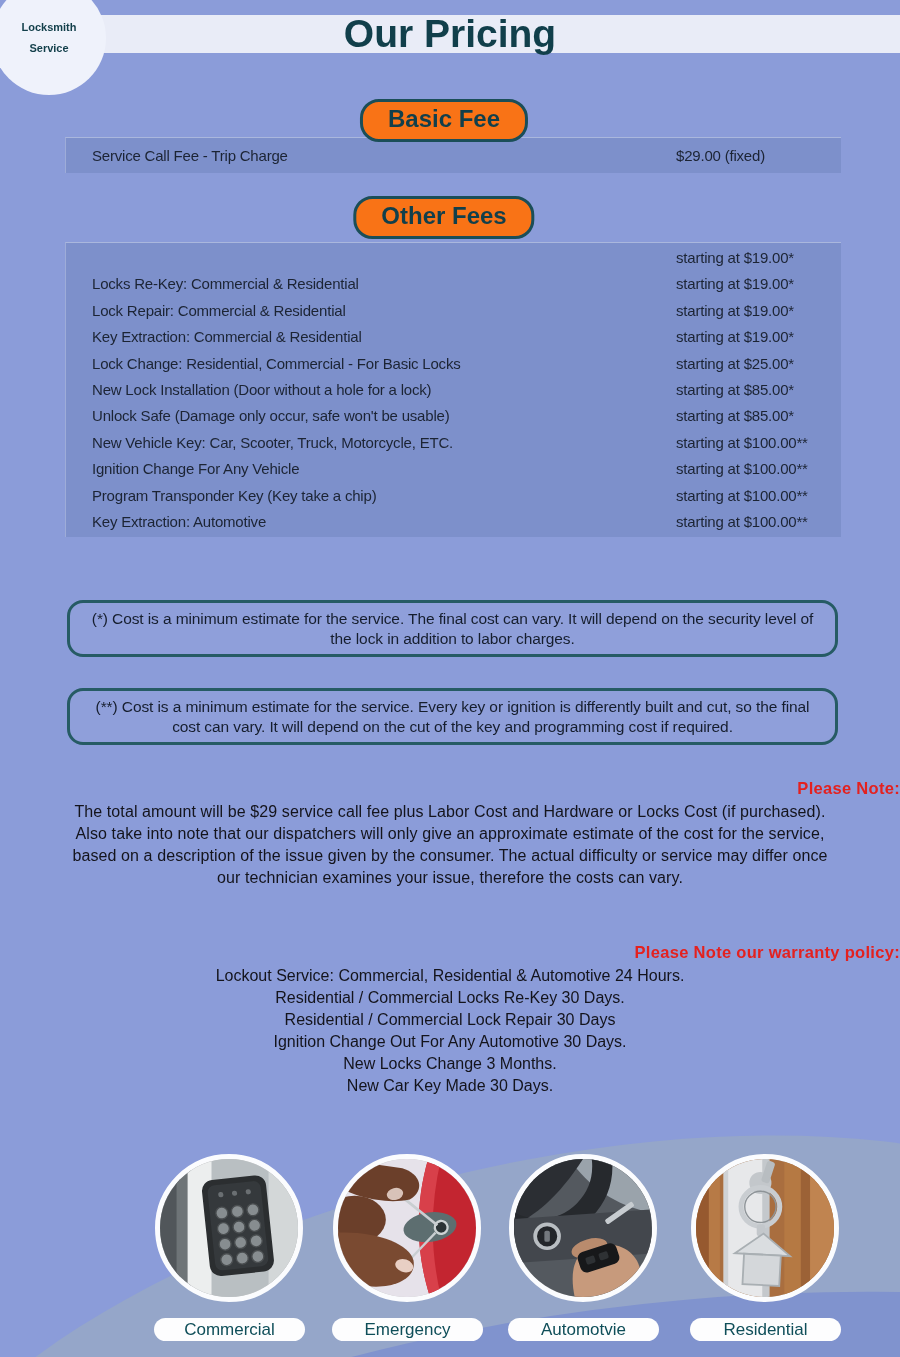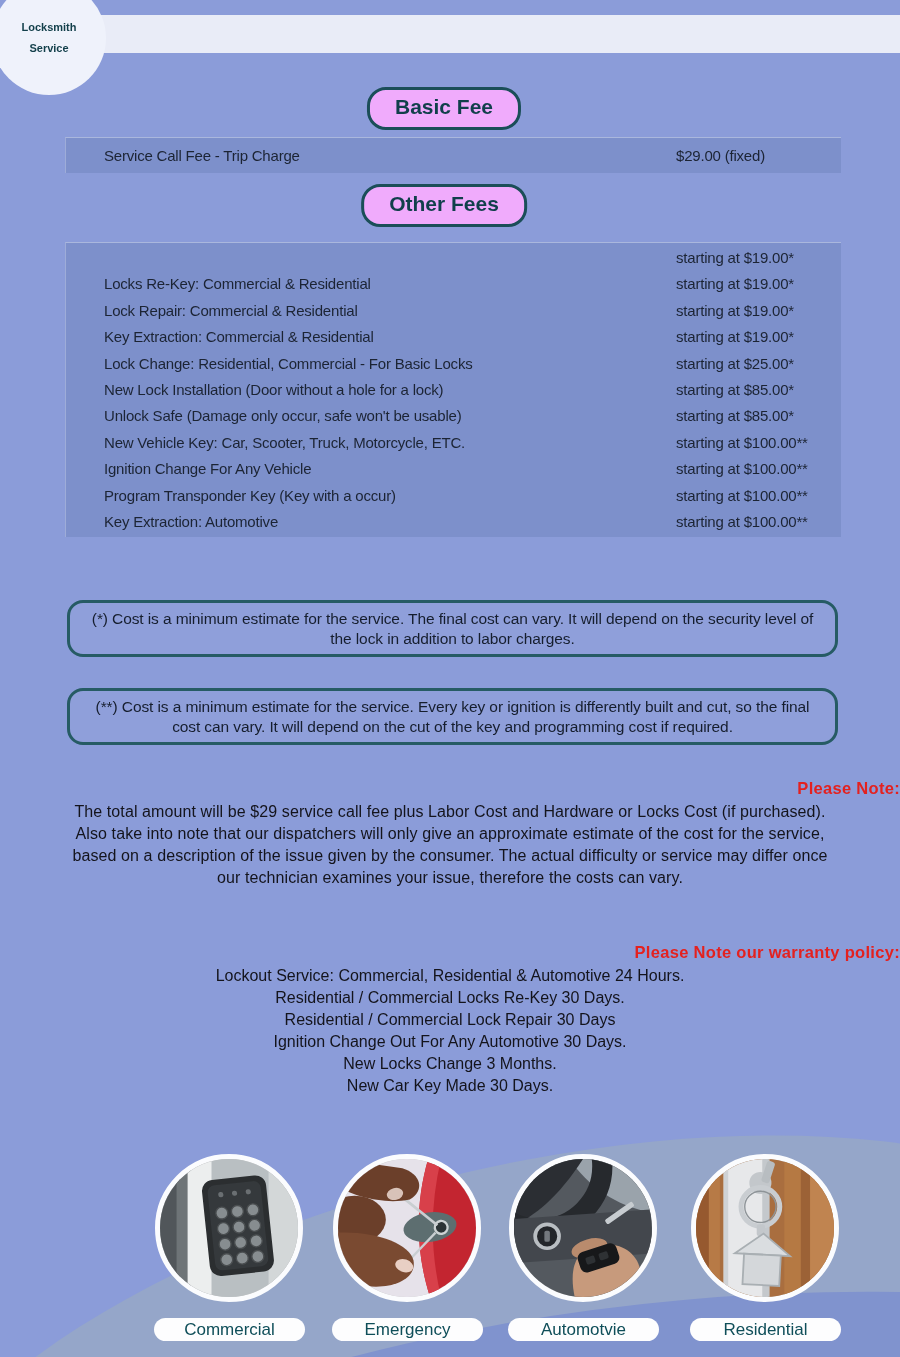--- a/index.html
+++ b/index.html
@@ -35,42 +35,43 @@
     background:#eff2fb; border-radius:50%;
     display:flex; flex-direction:column; align-items:center; justify-content:center;
     z-index:4; text-align:center;
   }
   .logo-circle .logo-line{
     font-size:11px; font-weight:bold; color:#123f4a; line-height:21px;
   }
   
   .badge{
     position:absolute; left:444px; transform:translateX(-50%);
-    background:#f0abfc; border:3px solid #1b4e58; border-radius:19px;
+    background:#f97316; border:3px solid #1b4e58; border-radius:19px;
     padding:0 25px; height:37px; line-height:33px;
-    font-size:21px; font-weight:bold; color:#113f4b; z-index:3;
+    font-size:24px; font-weight:bold; color:#113f4b; z-index:3;
     white-space:nowrap;
+    margin-top:12px;
   }
   .badge.basic{ top:87px; }
   .badge.other{ top:184px; }
   
   .price-table{
     position:absolute; left:65px; width:775px; background:#7d90cb;
     border-top:1px solid rgba(255,255,255,.35);
     border-left:1px solid rgba(255,255,255,.25);
     z-index:2;
   }
   .basic-table{ top:137px; height:35px; }
   .fees-table{ top:242px; padding:2px 0; }
   .fee-row{
     position:relative; height:26.4px; line-height:26.4px;
   }
   .basic-table .fee-row{ height:35px; line-height:35px; }
   .fee-service{
-    position:absolute; left:38px; top:0;
+    position:absolute; left:26px; top:0;
     font-size:15px; color:#1c2434; letter-spacing:-0.2px; white-space:nowrap;
   }
   .fee-price{
     position:absolute; left:610px; top:0;
     font-size:15px; color:#1c2434; letter-spacing:-0.2px; white-space:nowrap;
   }
   
   .note-box{
     position:absolute; left:67px; width:771px; box-sizing:border-box;
     border:3px solid #265b64; border-radius:16px;
@@ -115,20 +116,21 @@
 </style>
 </head>
 <body>
 
 <div class="page">
 
   <div class="bg-light-swath"></div>
   <div class="bg-dark-bottom"></div>
 
   <div class="title-band"></div>
+  <div class="page-title">Our Pricing</div>
 
   <div class="logo-circle">
     <div class="logo-line">Locksmith</div>
     <div class="logo-line">Service</div>
   </div>
 
   <div class="badge basic">Basic Fee</div>
 
   <div class="price-table basic-table">
     <div class="fee-row">
@@ -179,21 +181,21 @@
         <span class="fee-service">New Vehicle Key: Car, Scooter, Truck, Motorcycle, ETC.</span>
         <span class="fee-price">starting at $100.00**</span>
       </div>
 
       <div class="fee-row">
         <span class="fee-service">Ignition Change For Any Vehicle</span>
         <span class="fee-price">starting at $100.00**</span>
       </div>
 
       <div class="fee-row">
-        <span class="fee-service">Program Transponder Key (Key with a occur)</span>
+        <span class="fee-service">Program Transponder Key (Key take a chip)</span>
         <span class="fee-price">starting at $100.00**</span>
       </div>
 
       <div class="fee-row">
         <span class="fee-service">Key Extraction: Automotive</span>
         <span class="fee-price">starting at $100.00**</span>
       </div>
     </div>
 
   <div class="note-box n1">(*) Cost is a minimum estimate for the service. The final cost can vary. It will depend on the security level of the lock in addition to labor charges.</div>

